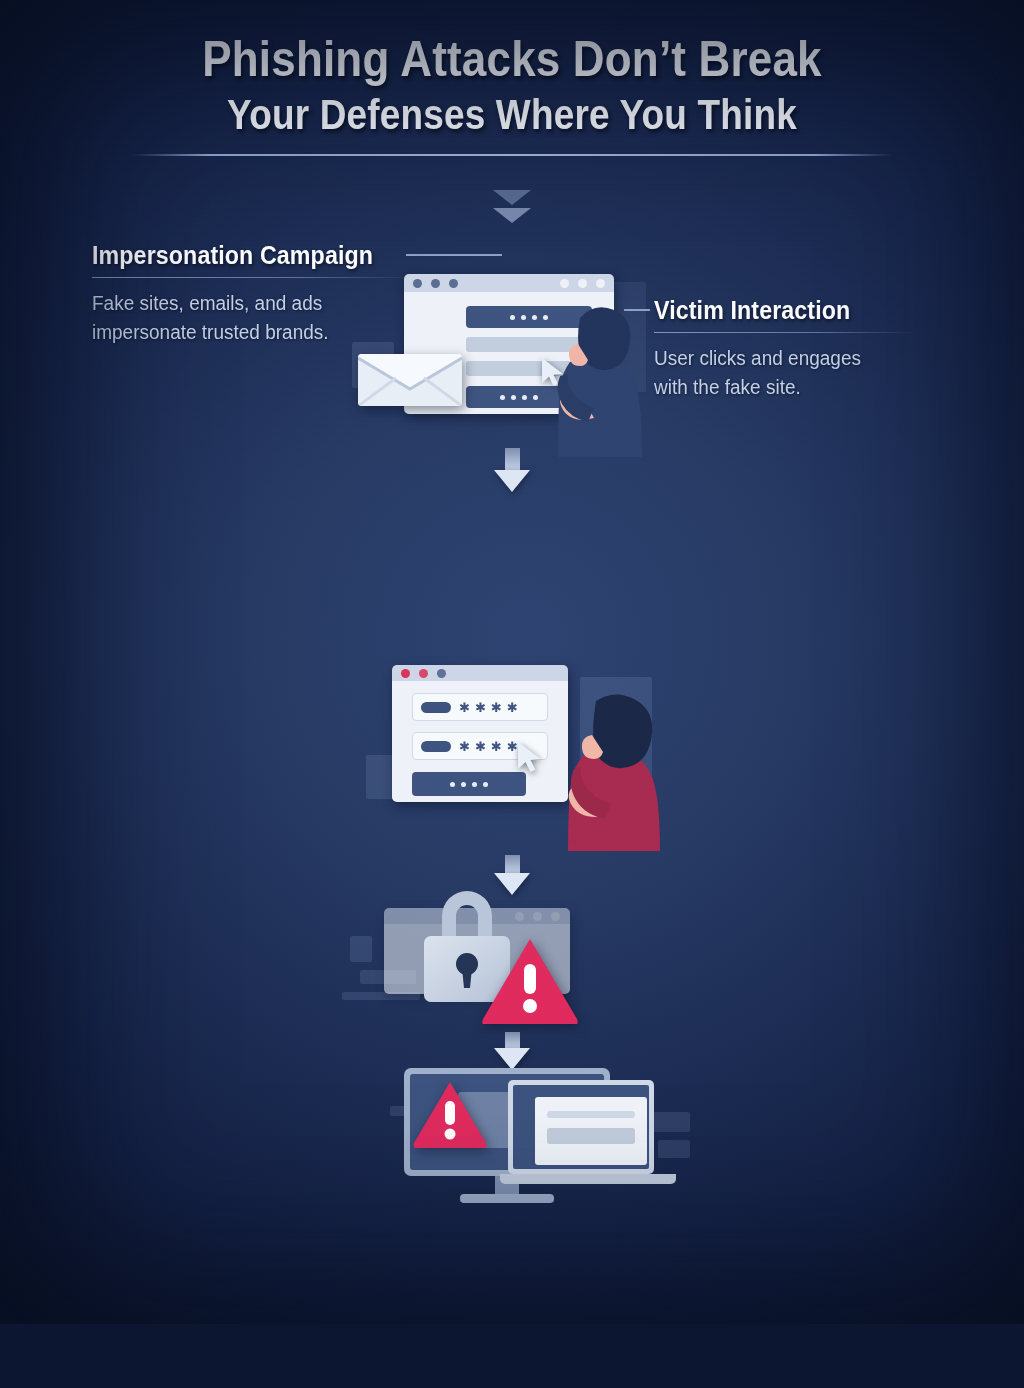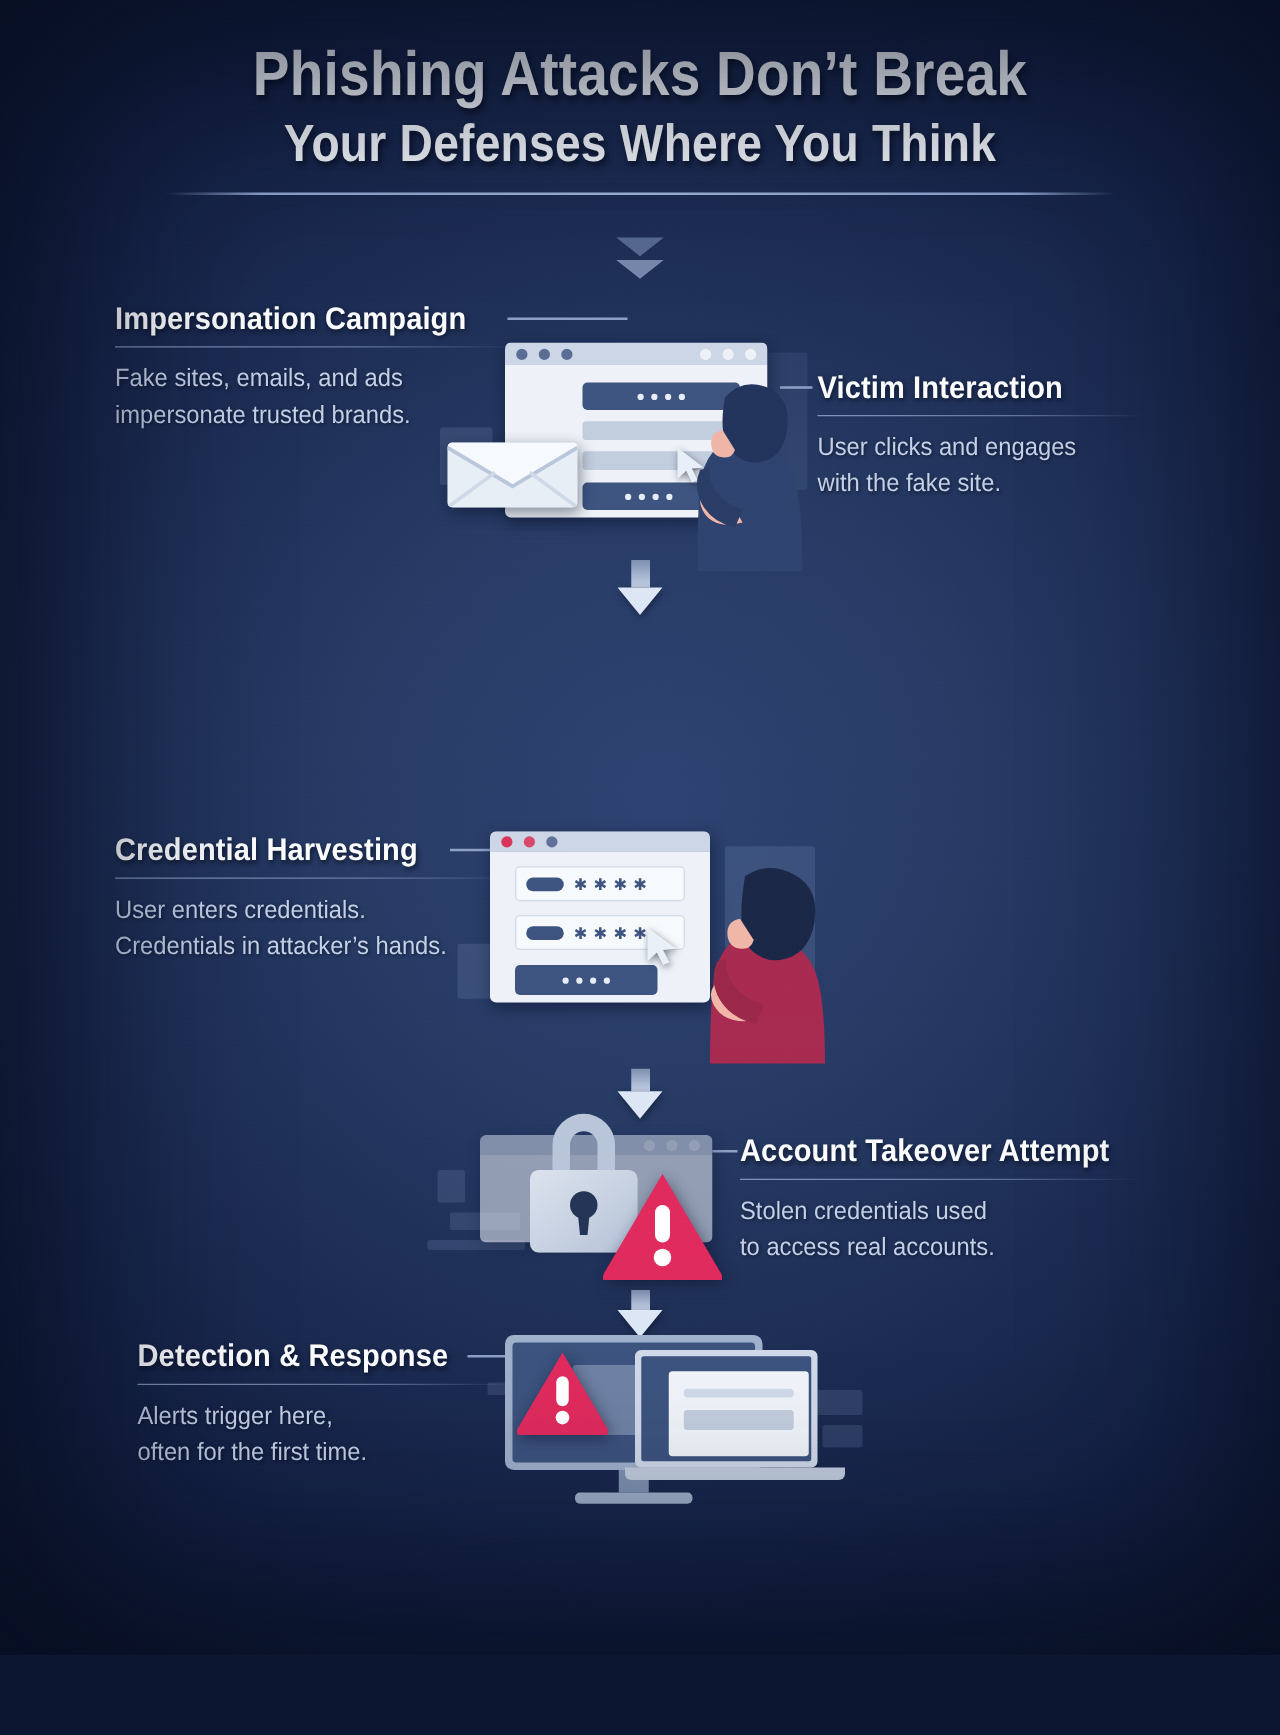--- a/index.html
+++ b/index.html
@@ -334,27 +334,20 @@
       </svg>
     </div>
   </div>
 
   <div class="arrow" style="top:448px;">
     <div class="shaft" style="height:22px;"></div>
     <div class="head"></div>
   </div>
 
 
-  <div class="block left" style="left:92px; top:665px; width:330px;">
-    <h3>Credential Harvesting</h3>
-    <div class="rule"></div>
-    <p>User enters credentials.
-Credentials in attacker’s hands.</p>
-    <div class="stub" style="left:268px; width:40px;"></div>
-  </div>
 
   <div class="illus" style="left:348px; top:655px; width:320px; height:200px;">
     <div class="deco" style="left:232px; top:22px; width:72px; height:100px;"></div>
     <div class="deco" style="left:18px; top:100px; width:38px; height:44px;"></div>
     <div class="bwin" style="left:44px; top:10px; width:176px; height:137px;">
       <div class="bar" style="height:16px;">
         <span class="dot" style="background:#d9345a;"></span>
         <span class="dot" style="background:#d9486a;"></span>
         <span class="dot" style="background:#5f7198;"></span>
       </div>
@@ -389,27 +382,20 @@
         <path d="M12 78 q-7 16 2 31 q9 15 29 19 l6 -15 q-18 -6 -25 -17 q-7 -11 -5 -20 z" fill="#9b2849"></path>
       </svg>
     </div>
   </div>
 
   <div class="arrow" style="top:855px;">
     <div class="shaft" style="height:18px;"></div>
     <div class="head"></div>
   </div>
 
-  <div class="block right" style="left:592px; top:906px; width:320px;">
-    <h3>Account Takeover Attempt</h3>
-    <div class="rule"></div>
-    <p>Stolen credentials used
-to access real accounts.</p>
-    <div class="stub" style="left:-22px; width:20px;"></div>
-  </div>
 
   <div class="illus" style="left:330px; top:878px; width:270px; height:145px;">
     <div class="deco" style="left:20px; top:58px; width:22px; height:26px;"></div>
     <div class="deco" style="left:30px; top:92px; width:56px; height:14px;"></div>
     <div class="deco" style="left:12px; top:114px; width:78px; height:8px;"></div>
     <div class="bwin" style="left:54px; top:30px; width:186px; height:86px; opacity:.55;">
       <div class="bar" style="height:16px; justify-content:flex-end;">
         <div style="display:flex; margin-right:10px;">
           <span class="dot" style="background:#eef2f8;"></span>
           <span class="dot" style="background:#eef2f8;"></span>
@@ -440,27 +426,20 @@
         <circle cx="50" cy="70" r="7" fill="#ffffff"></circle>
       </svg>
     </div>
   </div>
 
   <div class="arrow" style="top:1032px;">
     <div class="shaft" style="height:16px;"></div>
     <div class="head"></div>
   </div>
 
-  <div class="block left" style="left:110px; top:1070px; width:300px;">
-    <h3>Detection &amp; Response</h3>
-    <div class="rule"></div>
-    <p>Alerts trigger here,
-often for the first time.</p>
-    <div class="stub" style="left:264px; width:38px;"></div>
-  </div>
 
   <div class="illus" style="left:390px; top:1058px; width:300px; height:165px;">
     <div class="deco" style="left:0px; top:48px; width:30px; height:10px;"></div>
     <div class="deco" style="left:262px; top:54px; width:38px; height:20px;"></div>
     <div class="deco" style="left:268px; top:82px; width:32px; height:18px;"></div>
 
     <div style="position:absolute; left:14px; top:10px; width:206px; height:120px;">
       <div style="width:206px; height:108px; background:#9fb0cb; border-radius:7px; padding:6px; box-sizing:border-box;">
         <div style="width:100%; height:100%; background:#3c537f; border-radius:3px; position:relative;">
           <div style="position:absolute; right:8px; top:6px; display:flex;">

